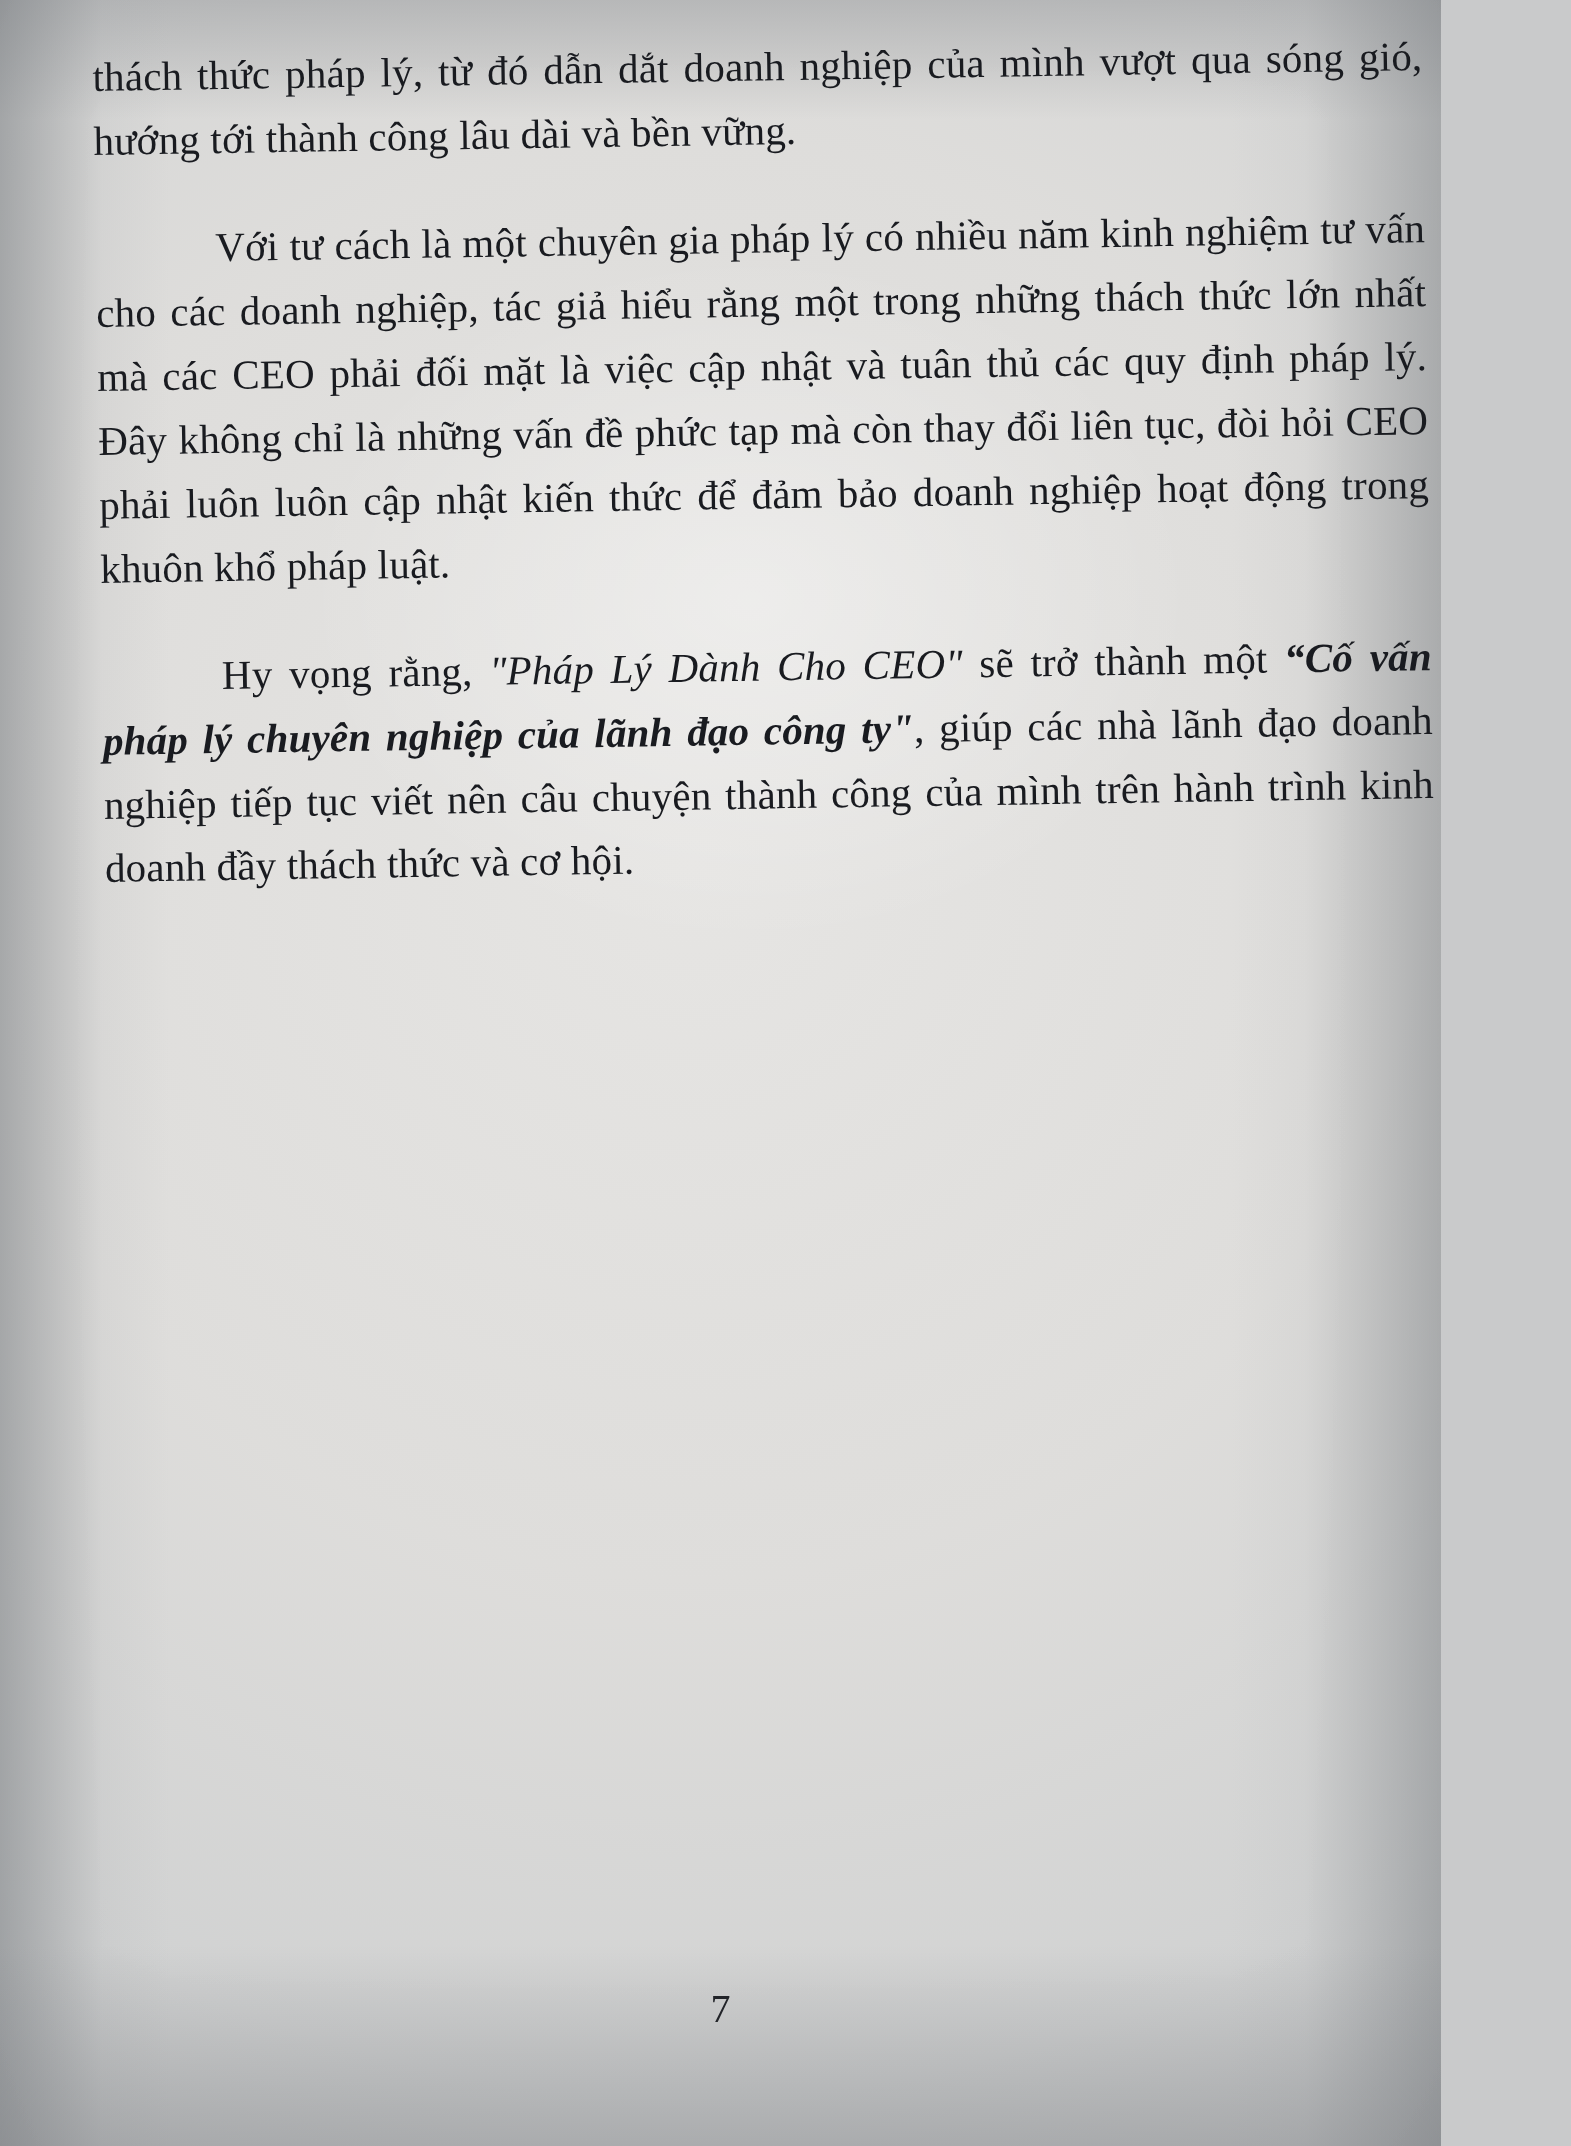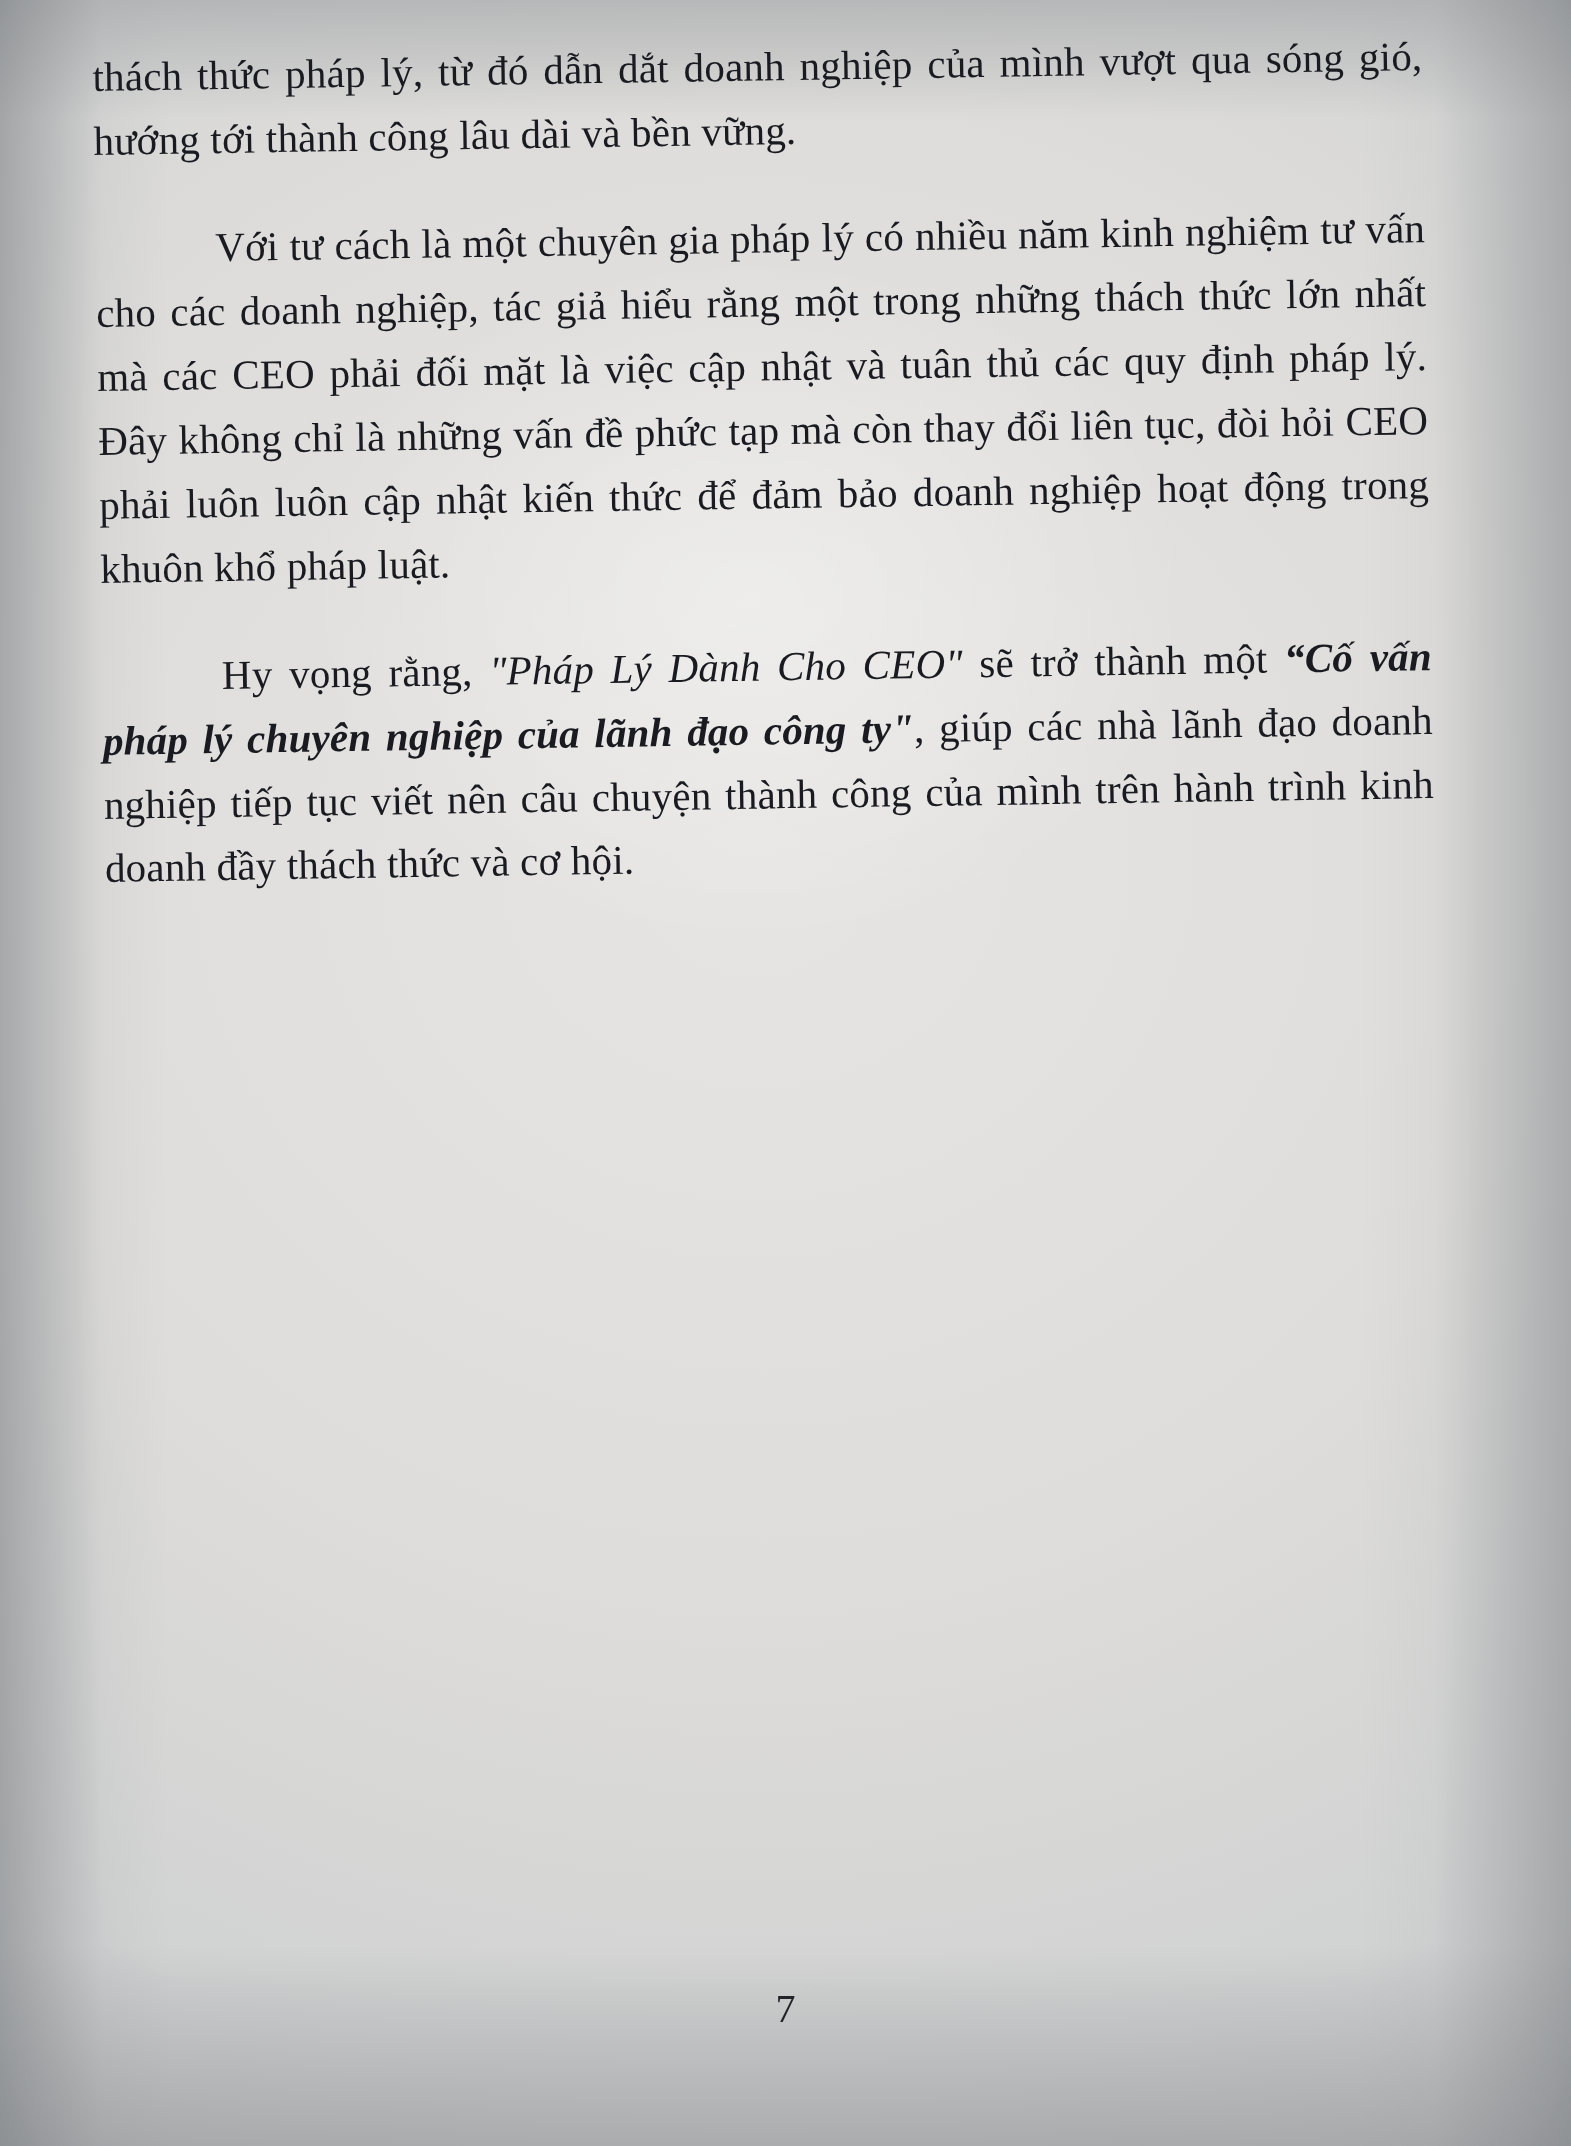--- a/index.html
+++ b/index.html
@@ -10,21 +10,21 @@
     width: 1571px;
     height: 2146px;
     background: #c9cacb;
     font-family: "Liberation Serif", serif;
     overflow: hidden;
   }
 
   
   .page-photo {
     position: relative;
-    width: 1571px;
+    width: 1441px;
     height: 2146px;
     background:
       radial-gradient(ellipse 120% 80% at 48% 40%, #e4e3e1 0%, #dcdbd9 42%, #cfd0d0 72%, #bcbdbe 100%);
     overflow: hidden;
   }
   
   .shade-left {
     position: absolute;
     left: 0; top: 0; bottom: 0; width: 170px;
     background: linear-gradient(to right, rgba(120,124,128,0.55), rgba(160,163,166,0.12) 60%, rgba(255,255,255,0) 100%);

